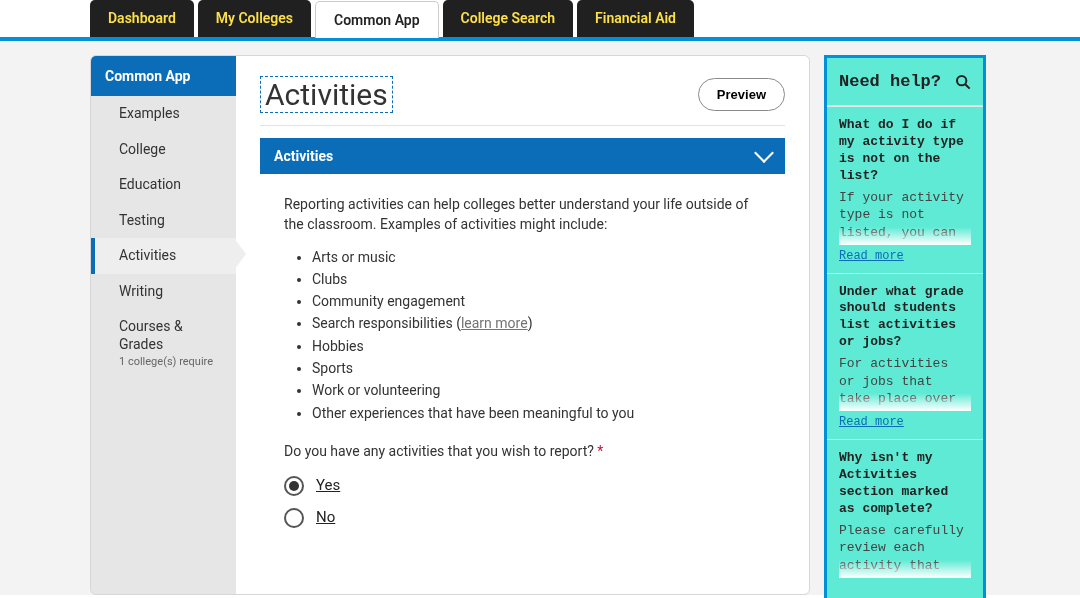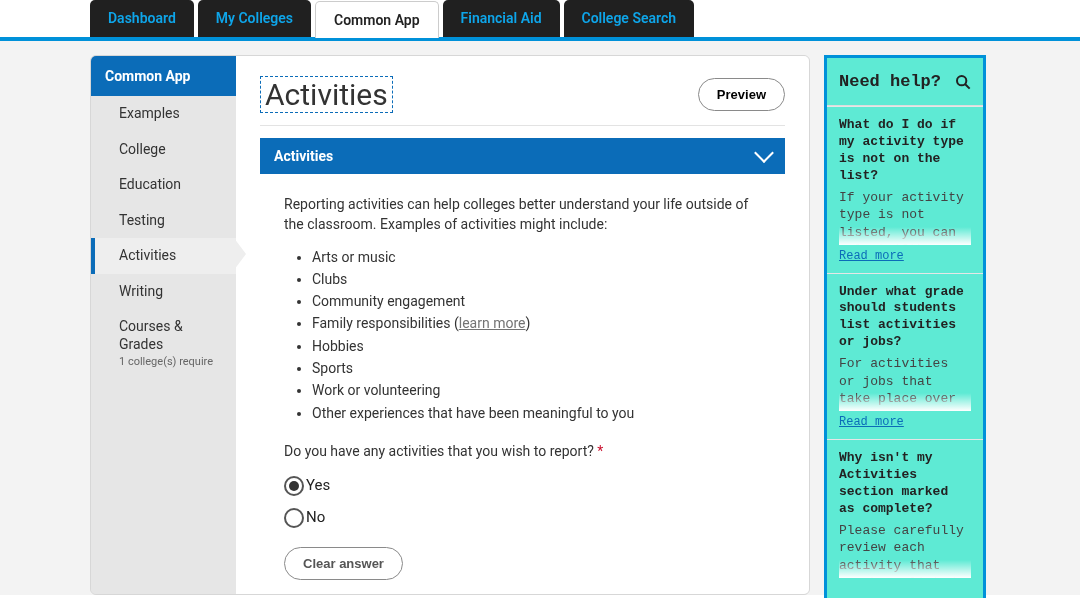--- a/index.html
+++ b/index.html
@@ -18,21 +18,21 @@
     }
     
     .topnav {
       display: flex;
       gap: 4px;
       padding: 0 0 0 90px;
       border-bottom: 4px solid #0091d9;
     }
     .topnav-tab {
       background: #202020;
-      color: #0ea5e9;
+      color: #fde047;
       font-weight: 600;
       font-size: 14px;
       padding: 10px 18px;
       border-radius: 5px 5px 0 0;
       cursor: pointer;
     }
     .topnav-tab.active {
       background: #ffffff;
       color: #222;
       border: 1px solid #ccc;
@@ -179,25 +179,26 @@
     }
     .required {
       color: #c8102e;
     }
     .radio-group {
       margin: 14px 0 18px 0;
     }
     .radio-option {
       display: flex;
       align-items: center;
-      gap: 2px;
+      gap: 12px;
       font-size: 15px;
       color: #222;
       margin: 10px 0;
       cursor: pointer;
+      text-decoration: underline;
     }
     .radio-circle {
       width: 20px;
       height: 20px;
       border: 2px solid #555;
       border-radius: 50%;
       display: inline-flex;
       align-items: center;
       justify-content: center;
     }
@@ -286,22 +287,22 @@
       cursor: pointer;
     }
   </style>
 </head>
 <body>
 
 <div class="topnav">
   <div class="topnav-tab">Dashboard</div>
   <div class="topnav-tab">My Colleges</div>
   <div class="topnav-tab active">Common App</div>
+  <div class="topnav-tab">College Search</div>
   <div class="topnav-tab">Financial Aid</div>
-  <div class="topnav-tab">College Search</div>
 </div>
 
 <div class="content">
 
   <div class="main-card">
 
     <div class="sidenav">
       <div class="sidenav-title">Common App</div>
       <div class="sidenav-item">Examples</div>
       <div class="sidenav-item">College</div>
@@ -326,21 +327,21 @@
         <span class="chevron-down"></span>
       </div>
 
       <div class="body-text">
         <p>Reporting activities can help colleges better understand your life outside of the classroom. Examples of activities might include:</p>
         <ul>
           <li>Arts or music</li>
           <li>Clubs</li>
           <li>Community engagement</li>
           <li>
-            <span>Family responsibilities</span>
+            <span>Search responsibilities</span>
             (<a href="#" class="learn-more">learn more</a>)
           </li>
           <li>Hobbies</li>
           <li>Sports</li>
           <li>Work or volunteering</li>
           <li>Other experiences that have been meaningful to you</li>
         </ul>
 
         <p class="question">
           <span>Do you have any activities that you wish to report?</span>
@@ -351,21 +352,20 @@
           <div class="radio-option">
             <span class="radio-circle selected"></span>
             <span>Yes</span>
           </div>
           <div class="radio-option">
             <span class="radio-circle"></span>
             <span>No</span>
           </div>
         </div>
 
-        <button class="btn-clear">Clear answer</button>
 
         
       </div>
     </div>
   </div>
 
   <div class="help">
     <div class="help-header">
       <span class="help-title">Need help?</span>
       <svg class="search-icon" viewBox="0 0 24 24" fill="none" stroke="#222" stroke-width="3">

